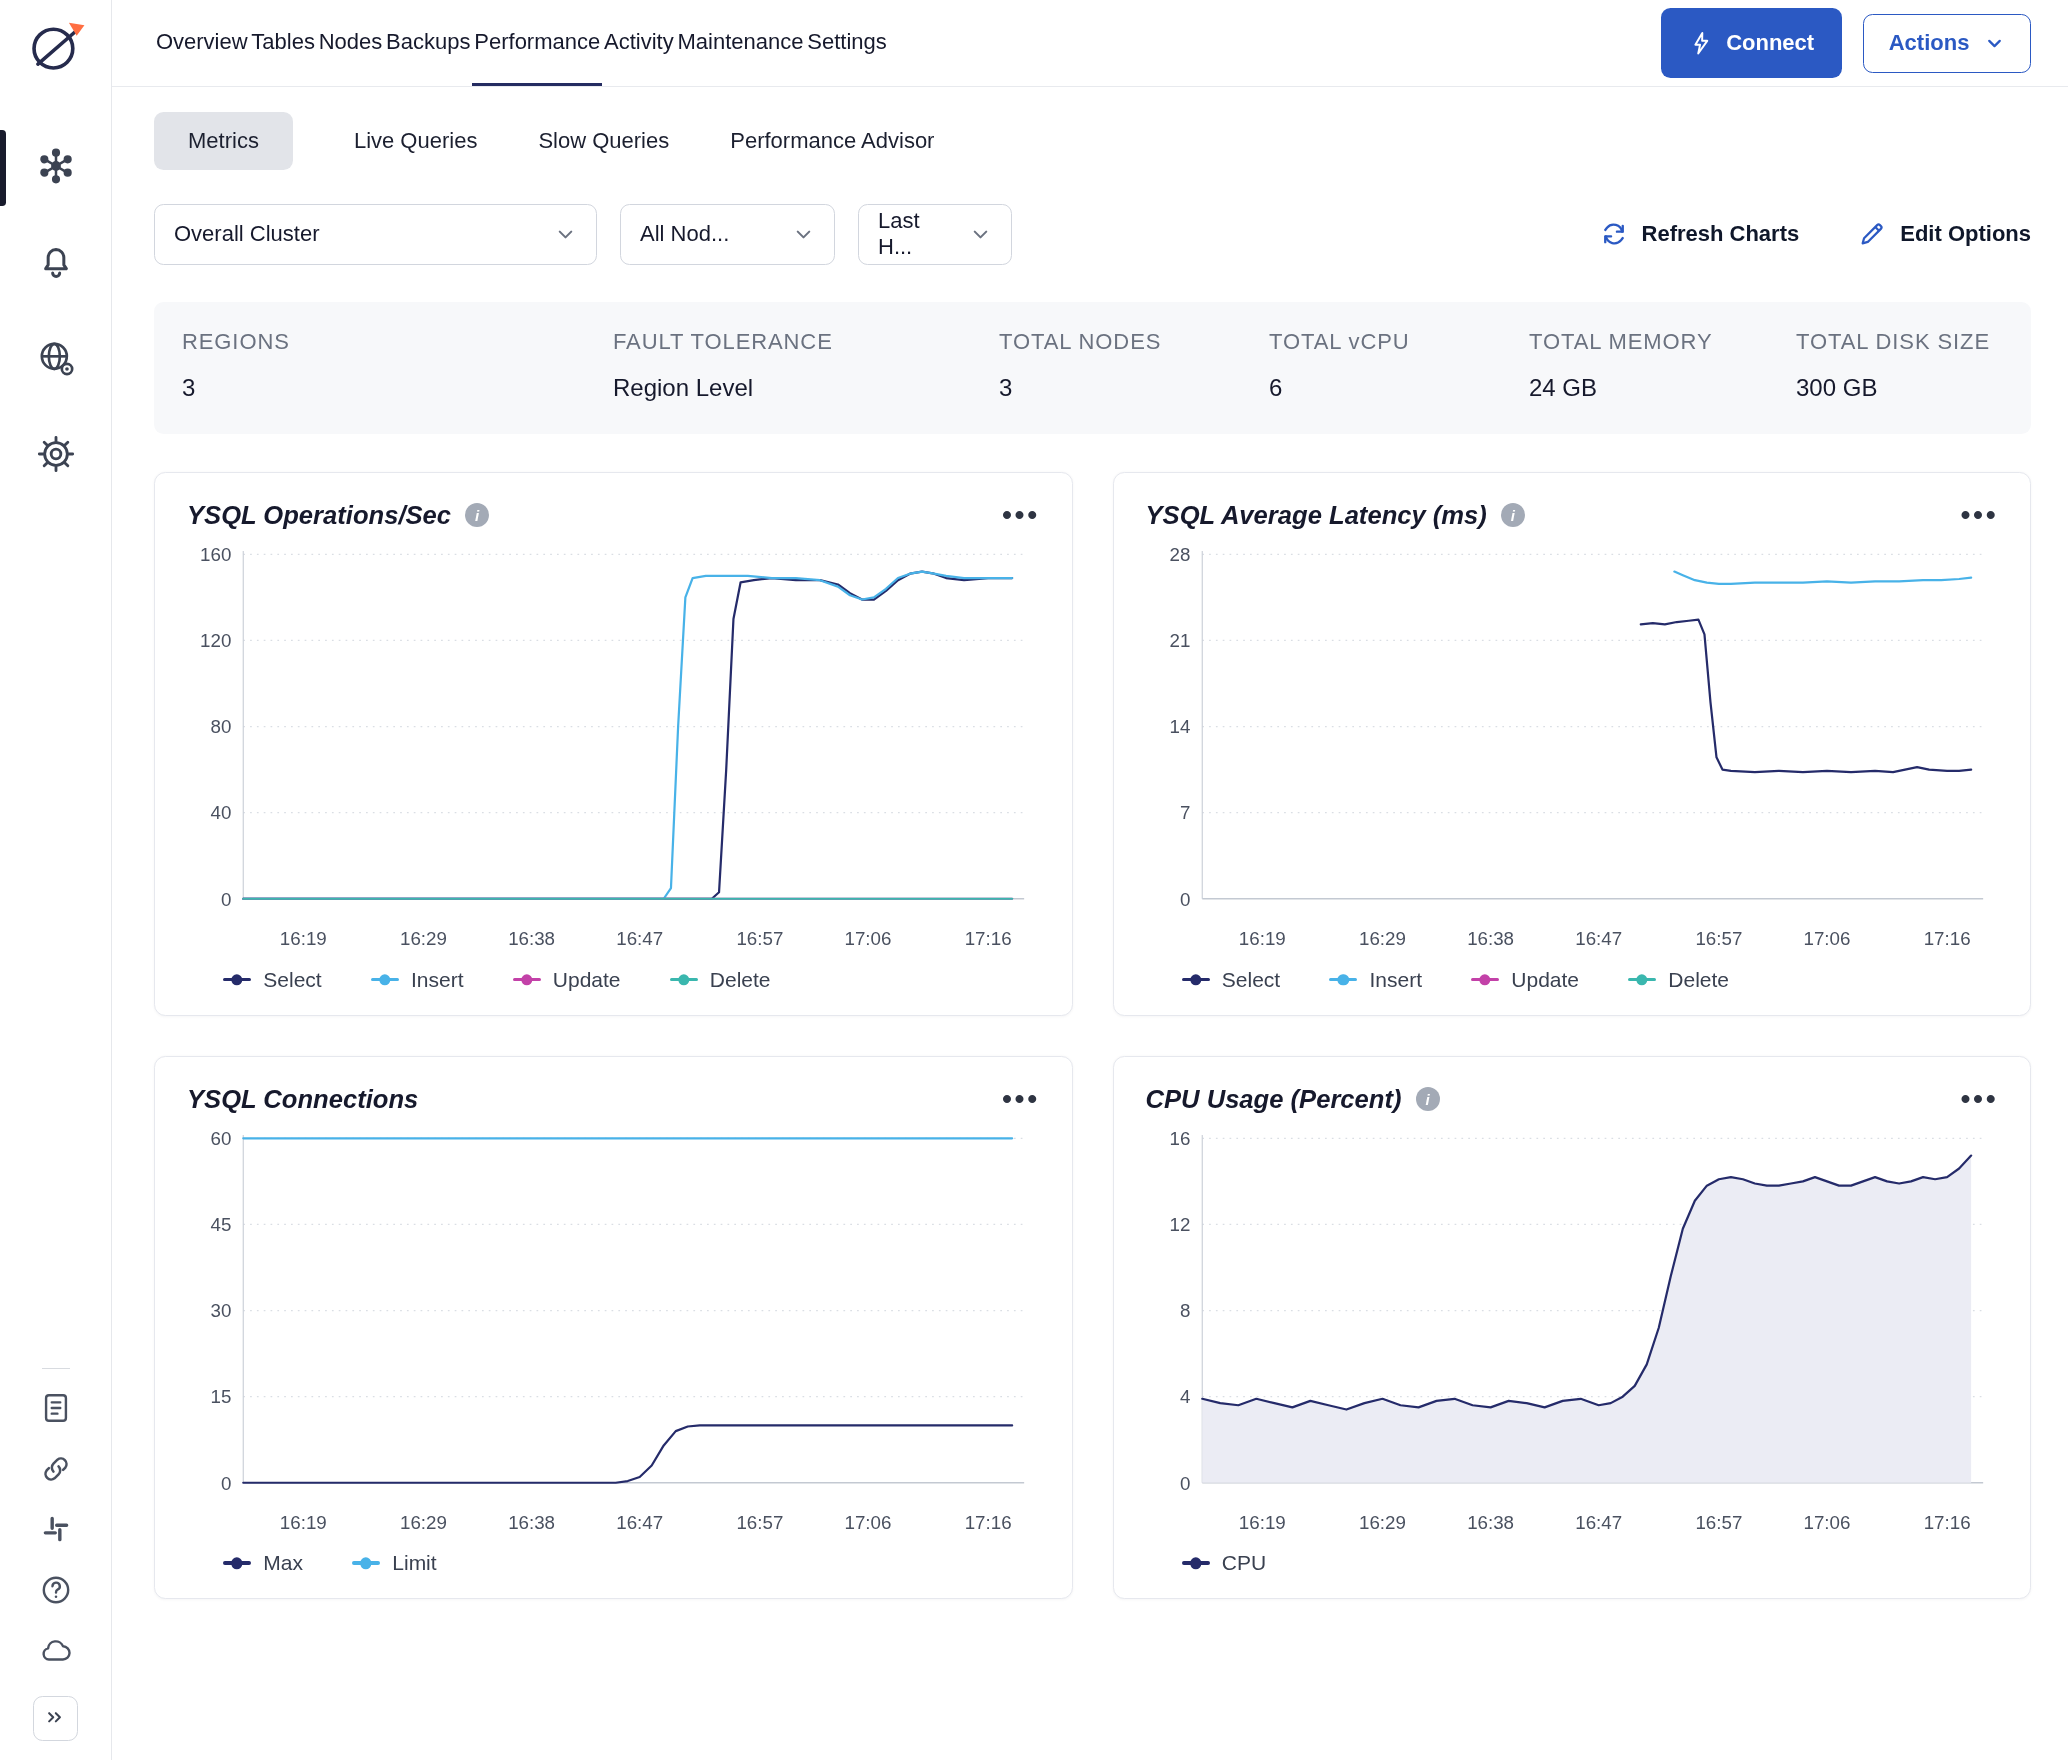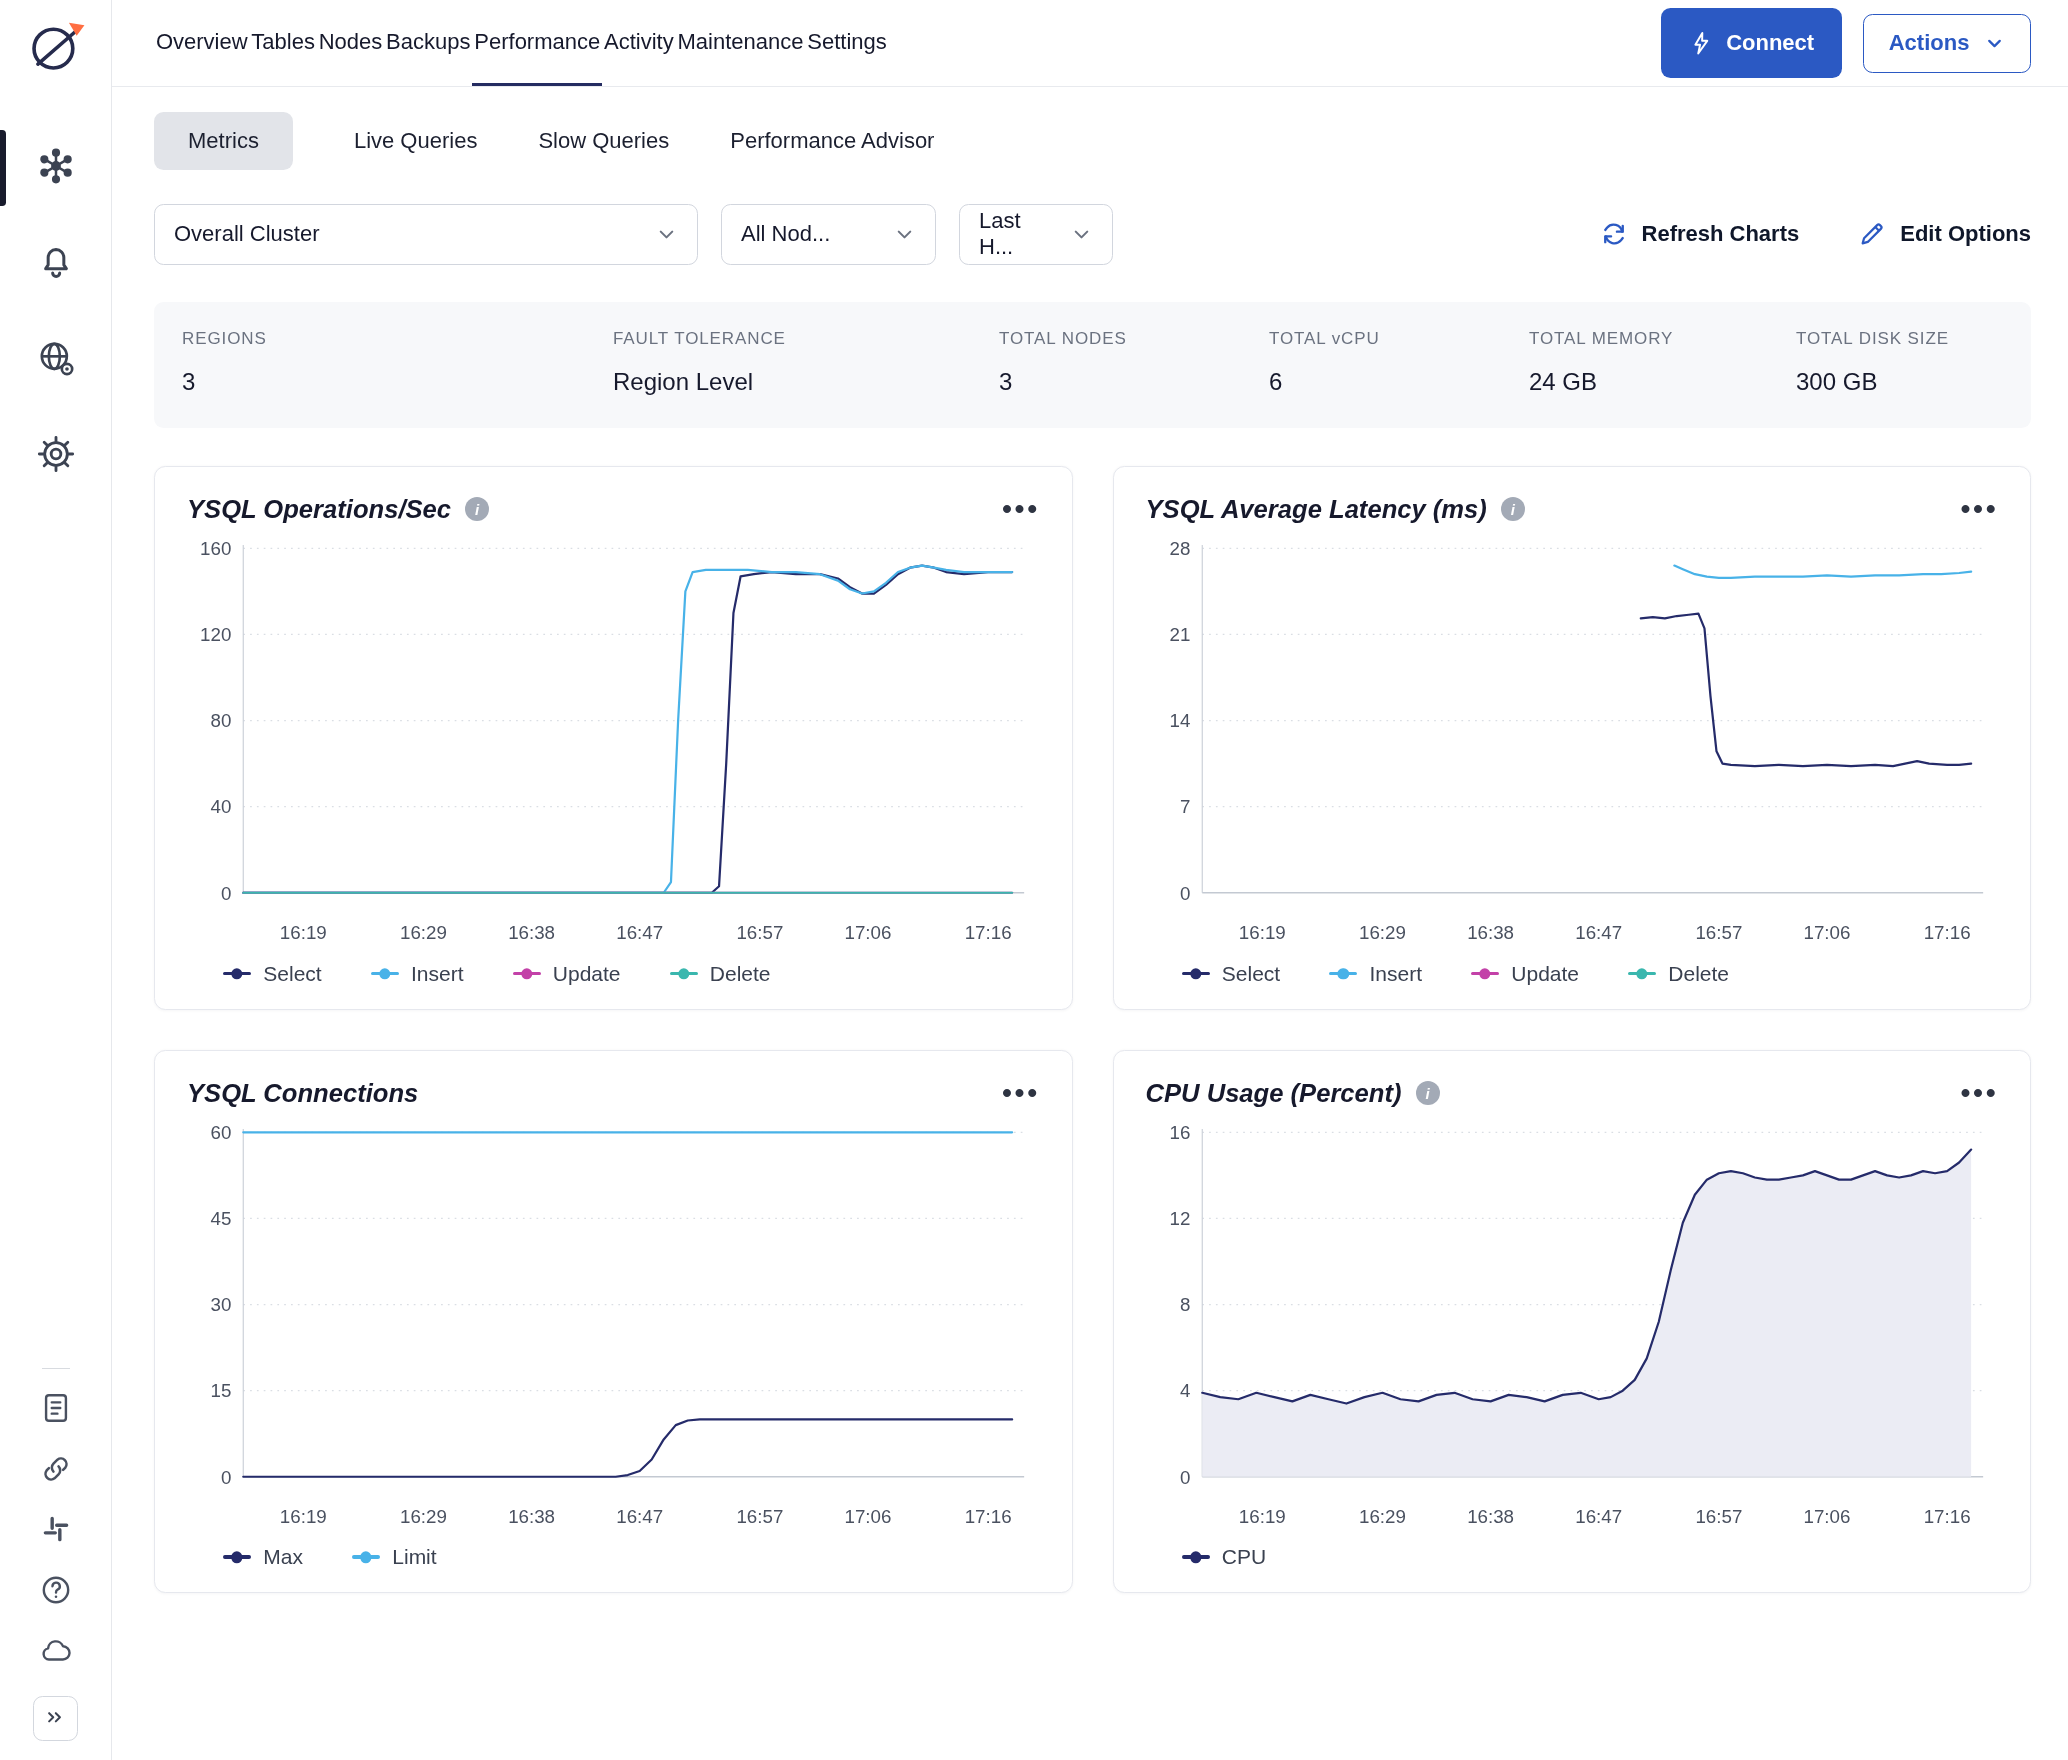--- a/index.html
+++ b/index.html
@@ -66,39 +66,39 @@
   .subtab { font-size:22px; color:#1c2030; padding:16px 0; border-radius:9.5px; cursor:pointer; white-space:nowrap; }
   .subtab.active { background:#e2e4e9; padding:16px 34px; }
 
   .filterbar { display:flex; align-items:center; gap:23px; padding:26.5px 38px 5.7px 42px; }
   .select {
     height:61px; border:1.9px solid #d2d6de; border-radius:9.5px; background:#fff;
     display:flex; align-items:center; justify-content:space-between; padding:0 19px;
     font-size:22px; color:#16192c; cursor:pointer;
   }
   .select svg { width:23px; height:23px; margin-left:15px; }
-  .sel-cluster { width:544px; }
+  .sel-cluster { width:443px; }
   .sel-nodes { width:215px; }
   .sel-range { width:154px; }
   .filter-links { margin-left:auto; display:flex; align-items:center; gap:59px; }
   .blue-link {
     color:#0f172a; font-size:22px; font-weight:700; display:flex; align-items:center;
     gap:14px; cursor:pointer; white-space:nowrap;
   }
   .blue-link svg { width:28px; height:28px; }
 
   .statsbar {
     margin:32px 38px 0 42px; background:#f7f8fa; border-radius:9.5px;
     display:flex; padding:26.5px 9.5px 32px 28px;
   }
   .stat { display:flex; flex-direction:column; }
   .stat:nth-child(1){ width:431px; } .stat:nth-child(2){ width:386px; }
   .stat:nth-child(3){ width:270px; } .stat:nth-child(4){ width:260px; }
   .stat:nth-child(5){ width:267px; } .stat:nth-child(6){ flex:1; }
-  .stat-label { font-size:17px; letter-spacing:0.9px; color:#6b7280; font-weight:500; }
+  .stat-label { font-size:22px; letter-spacing:0.9px; color:#6b7280; font-weight:500; }
   .stat-value { font-size:24px; color:#16192c; margin-top:19px; }
 
   .charts {
     display:grid; grid-template-columns:1fr 1fr; gap:40px;
     padding:38px 38px 23px 42px;
   }
   .card {
     background:#fff; border:1.9px solid #e6e8ee; border-radius:11.4px;
     padding:28px 32px 23px; box-shadow:0 0.9px 2.8px rgba(16,24,40,.04);
   }

